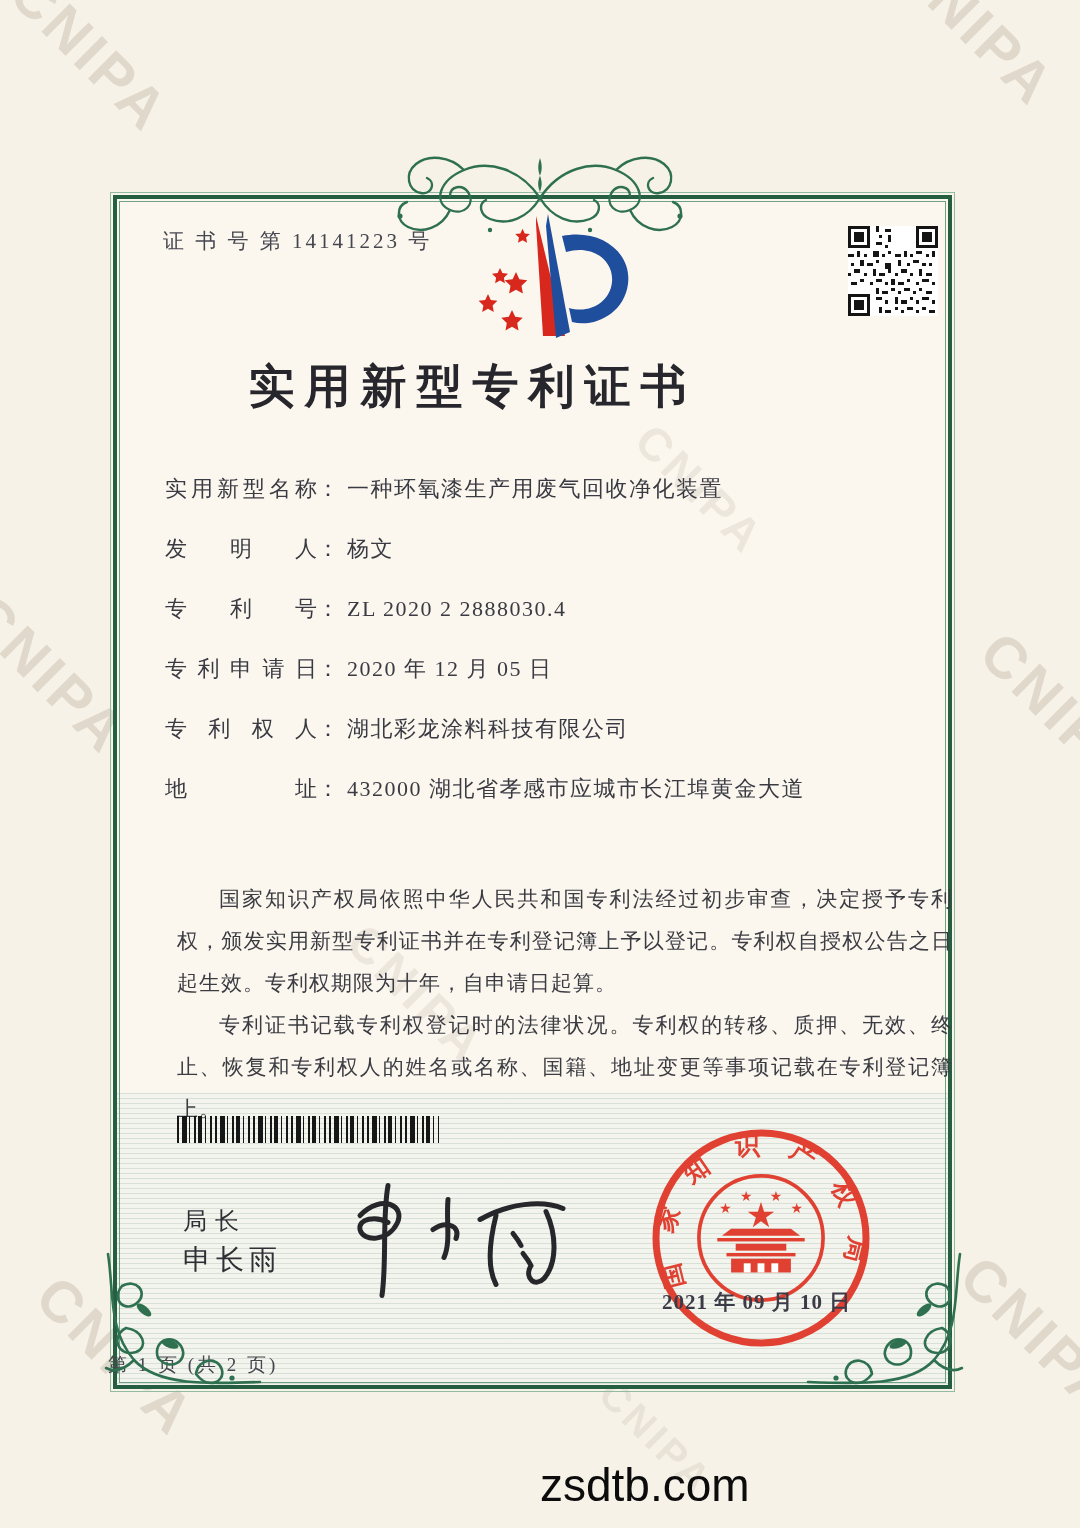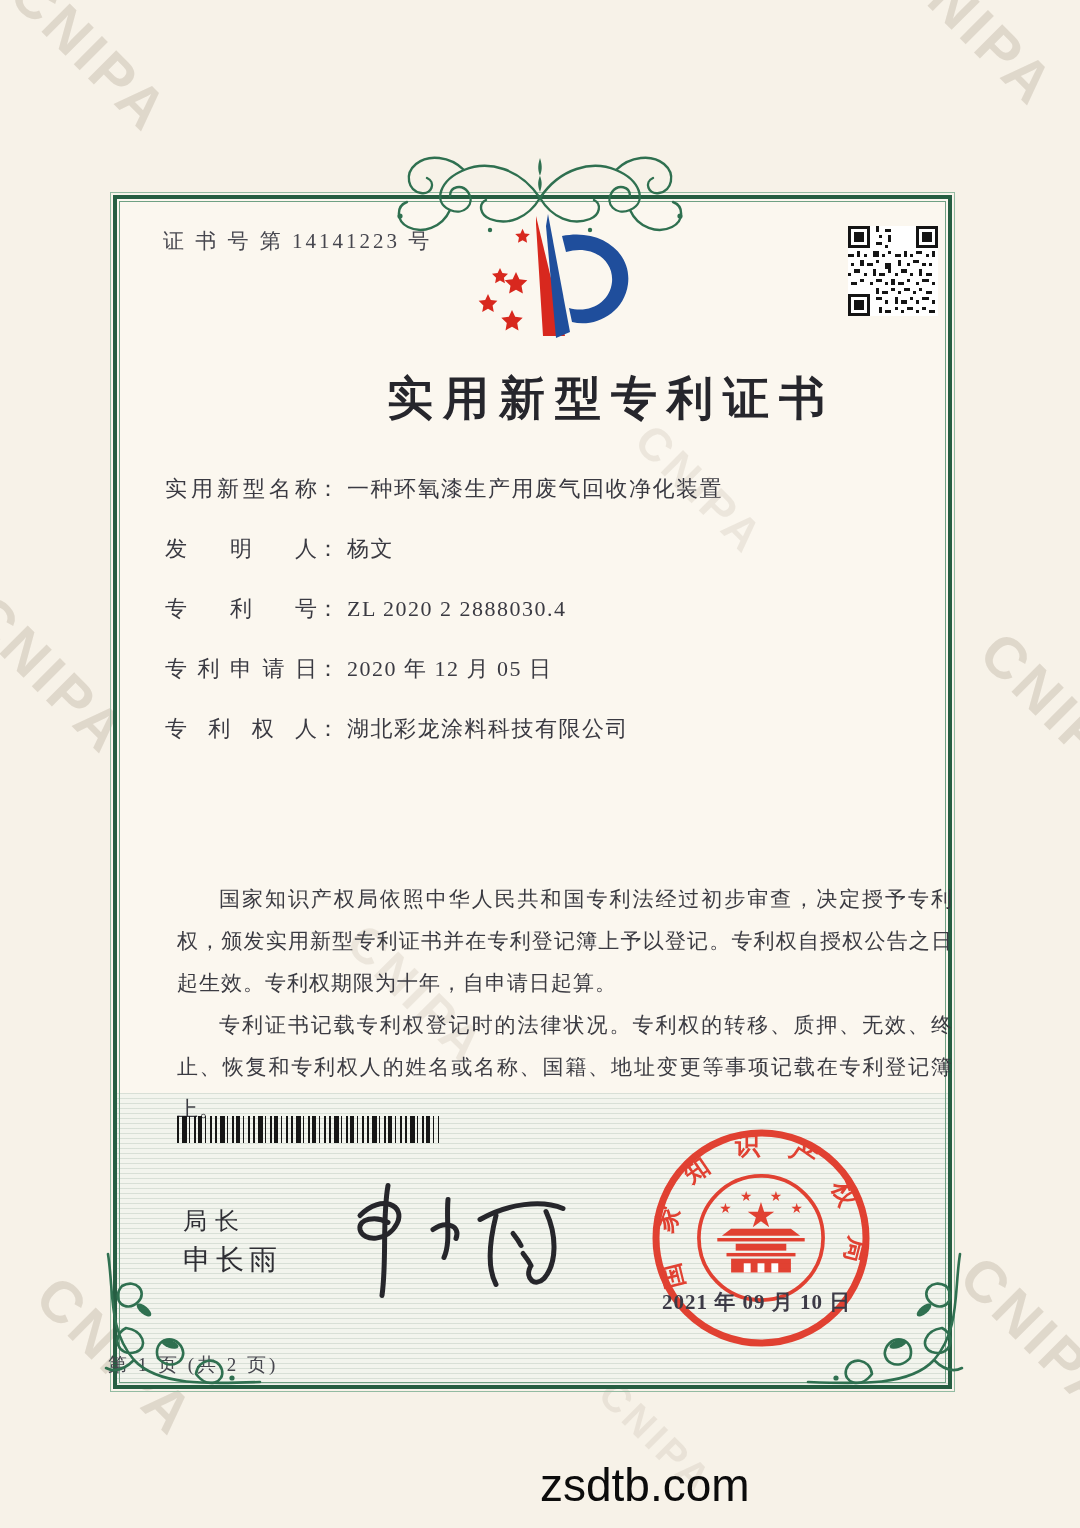--- a/index.html
+++ b/index.html
@@ -26,21 +26,21 @@
           background-image:repeating-linear-gradient(180deg, rgba(124,150,134,.22) 0 1px, rgba(255,255,255,0) 1px 5px); }
 
   
   .orn { position:absolute; z-index:5; pointer-events:none; }
 
   
   .cert-no { position:absolute; left:163px; top:227px; z-index:3;
              font-size:21px; letter-spacing:3px; color:#46464e; }
   .logo { position:absolute; left:450px; top:210px; width:196px; height:150px; z-index:3; }
   .qr { position:absolute; left:848px; top:226px; width:90px; height:90px; z-index:3; }
-  .title { position:absolute; left:110px; top:368px; width:725px; text-align:right; z-index:3;
+  .title { position:absolute; left:110px; top:356px; width:725px; text-align:center; z-index:3;
            font-size:46px; font-weight:700; letter-spacing:10px; color:#26262c; }
 
   
   .fields { position:absolute; left:165px; top:472px; width:720px; z-index:3; }
   .frow { height:34px; line-height:34px; margin-bottom:26px; font-size:22px; color:#3a3a42; white-space:nowrap; }
   .flabel { display:inline-block; width:152px; text-align:justify; text-align-last:justify; vertical-align:top; }
   .fcolon { display:inline-block; margin-right:8px; }
   .fvalue { letter-spacing:1.5px; }
   .grant2 { margin-left:58px; }
 
@@ -186,20 +186,23 @@
       <span class="flabel">发明人</span><span class="fcolon">：</span><span class="fvalue">杨文</span>
     </div>
     <div class="frow">
       <span class="flabel">专利号</span><span class="fcolon">：</span><span class="fvalue">ZL 2020 2 2888030.4</span>
     </div>
     <div class="frow">
       <span class="flabel">专利申请日</span><span class="fcolon">：</span><span class="fvalue">2020 年 12 月 05 日</span>
     </div>
     <div class="frow">
       <span class="flabel">专利权人</span><span class="fcolon">：</span><span class="fvalue">湖北彩龙涂料科技有限公司</span>
+    </div>
+    <div class="frow">
+      <span class="flabel">地址</span><span class="fcolon">：</span><span class="fvalue">432000 湖北省孝感市应城市长江埠黄金大道</span>
     </div>
   </div>
 
   <div class="paras">
     <p>国家知识产权局依照中华人民共和国专利法经过初步审查，决定授予专利权，颁发实用新型专利证书并在专利登记簿上予以登记。专利权自授权公告之日起生效。专利权期限为十年，自申请日起算。</p>
     <p>专利证书记载专利权登记时的法律状况。专利权的转移、质押、无效、终止、恢复和专利权人的姓名或名称、国籍、地址变更等事项记载在专利登记簿上。</p>
   </div>
 
   <div class="barcode"></div>
 

